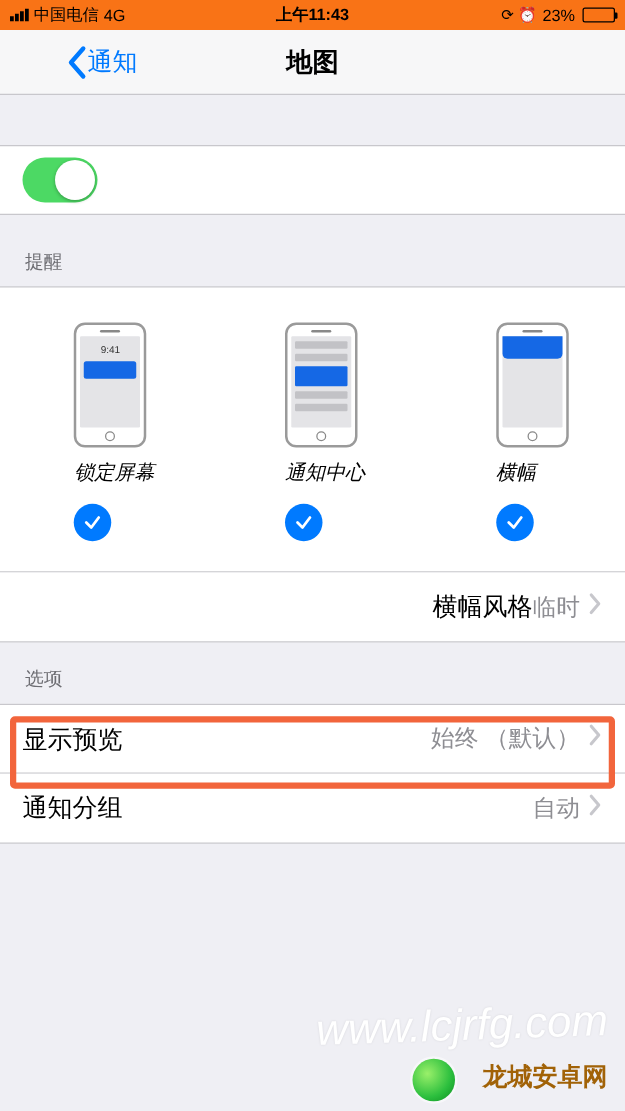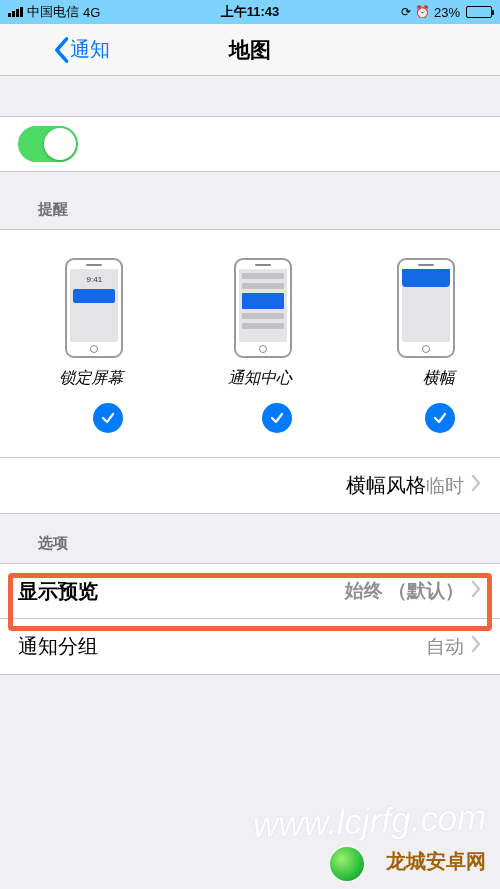--- a/index.html
+++ b/index.html
@@ -13,21 +13,21 @@
     overflow: hidden;
   }
   
   .status-bar {
     height: 24px;
     display: flex;
     align-items: center;
     padding: 0 8px;
     font-size: 13px;
     font-weight: 500;
-    background: #7dd3fc;
+    background: #f97316;
   }
   .status-left { display:flex; align-items:center; gap:4px; flex:1;}
   .status-center { flex:1; text-align:center; font-weight:600;}
   .status-right { display:flex; align-items:center; gap:4px; flex:1; justify-content:flex-end;}
   .signal-icon { display:inline-flex; gap:1px; align-items:flex-end;}
   .signal-icon span { width:3px; background:#000; display:block;}
   .signal-icon span:nth-child(1){height:4px;}
   .signal-icon span:nth-child(2){height:6px;}
   .signal-icon span:nth-child(3){height:8px;}
   .signal-icon span:nth-child(4){height:10px;}
@@ -50,21 +50,21 @@
   }
   .back{
     display:flex;align-items:center;color:#007aff;font-size:20px;padding-left:6px;cursor:pointer;
   }
   .back svg{width:18px;height:28px;}
   .nav-title{
     position:absolute;left:0;right:0;text-align:center;font-size:21px;font-weight:600;pointer-events:none;
   }
   
   .section-header{
-    font-size:15px;color:#6d6d72;padding:28px 38px 10px;font-weight:bold;
+    font-size:15px;color:#6d6d72;padding:28px 20px 10px;
   }
   .section-header.tight{padding-top:20px;}
   
   .row{
     background:#fff;
     min-height:56px;
     display:flex;
     align-items:center;
     padding:0 18px;
     font-size:20px;
@@ -85,21 +85,21 @@
   .switch .knob{
     width:32px;height:32px;border-radius:50%;background:#fff;position:absolute;top:2px;right:2px;box-shadow:0 1px 3px rgba(0,0,0,0.3);
   }
   
   .alert-panel{
     background:#fff;border-top:1px solid #c8c7cc;border-bottom:1px solid #c8c7cc;
     padding:28px 0 24px;
     display:flex;justify-content:space-around;
   }
   .alert-style{
-    display:flex;flex-direction:column;align-items:flex-end;gap:10px;cursor:pointer;margin-left:14px;
+    display:flex;flex-direction:column;align-items:flex-start;gap:10px;cursor:pointer;margin-left:14px;
   }
   .phone{
     width:58px;height:100px;border:2px solid #9a9a9a;border-radius:9px;background:#fff;position:relative;overflow:hidden;
   }
   .phone .home{width:8px;height:8px;border:1px solid #888;border-radius:50%;position:absolute;bottom:3px;left:50%;transform:translateX(-50%);}
   .phone .speaker{width:16px;height:2px;background:#888;position:absolute;top:4px;left:50%;transform:translateX(-50%);border-radius:1px;}
   .phone-screen{position:absolute;top:9px;left:3px;right:3px;bottom:14px;border-radius:1px;}
   .lock-screen{background:#e4e4e7;}
   .lock-screen .time{font-size:8px;color:#333;text-align:center;padding-top:6px;font-weight:500;}
   .lock-screen .banner{height:14px;background:#1568e5;margin:5px 3px 0;border-radius:2px;}
@@ -110,21 +110,20 @@
   .banner-screen{background:#e4e4e7;}
   .banner-screen .topbanner{height:18px;background:#1568e5;border-radius:0 0 4px 4px;}
   .style-label{font-size:16px;color:#000;font-style:italic;}
   .check{
     width:30px;height:30px;border-radius:50%;background:#007aff;display:flex;align-items:center;justify-content:center;margin-top:4px;
   }
   .check svg{width:16px;height:16px;}
   
   .highlight-row{
     position:relative;
-    font-weight:bold;
   }
   .highlight-box{
     position:absolute;
     left:8px;right:8px;top:573px;height:58px;
     border:5px solid #f2653c;border-radius:4px;pointer-events:none;z-index:5;
   }
   
   .wm-text{
     position:absolute;right:14px;bottom:14px;font-size:20px;font-weight:600;color:#a16207;opacity:1;pointer-events:none;
   }

